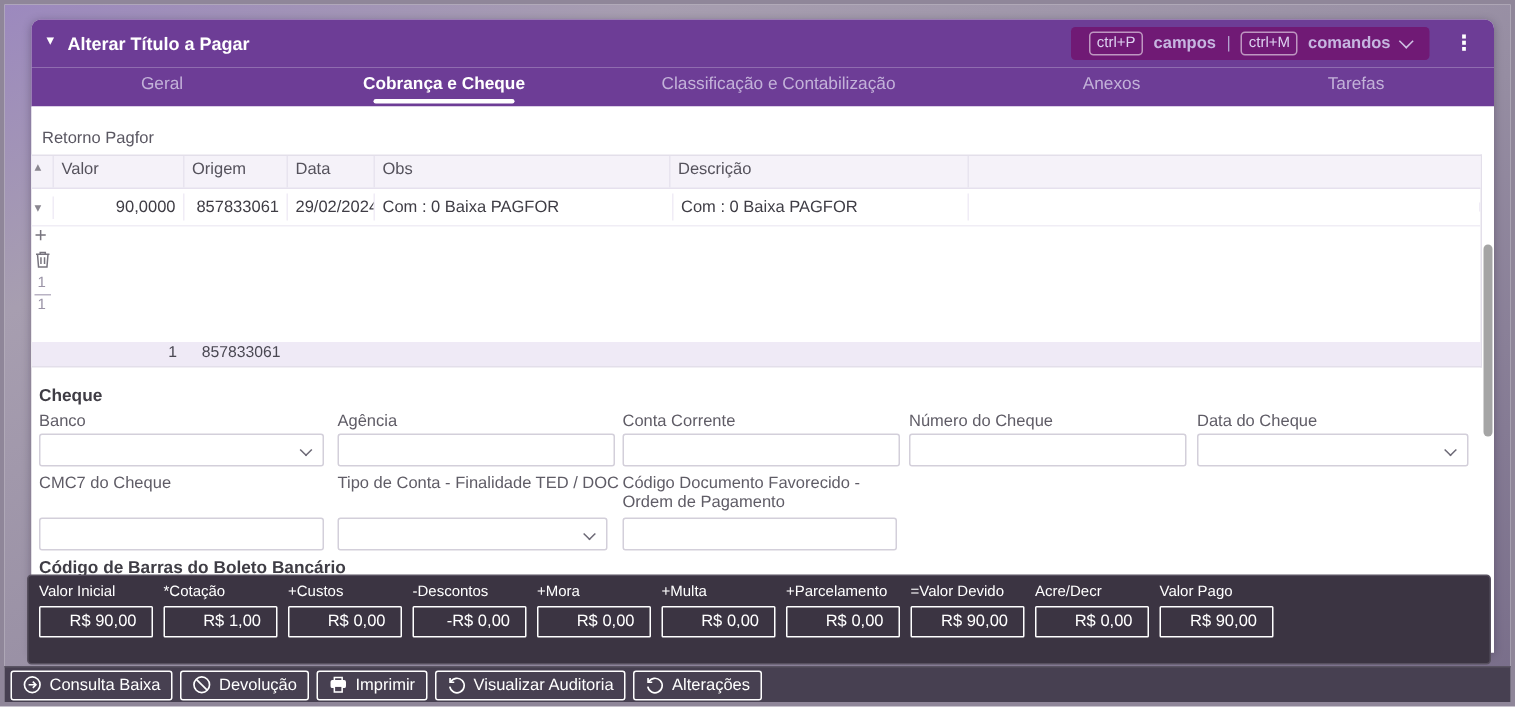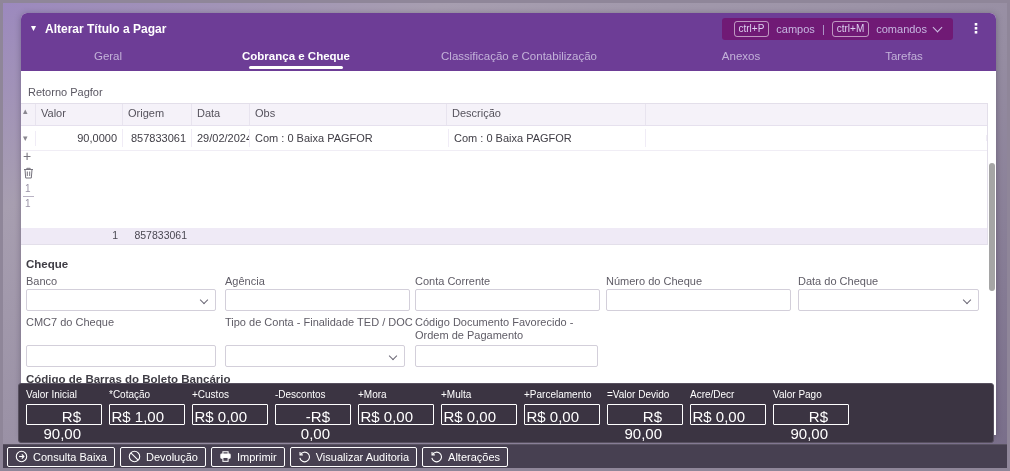--- a/index.html
+++ b/index.html
@@ -13,21 +13,21 @@
   .card { position:absolute; left:18px; top:10px; width:975px; height:422px;
     background:#fff; border-radius:6px 6px 0 0; box-shadow:0 1px 6px rgba(40,30,55,.35); }
 
   .titlebar { position:absolute; left:0; top:0; right:0; height:32px; background:#6d3d96; border-radius:6px 6px 0 0; }
   .title-caret { position:absolute; left:10px; top:9px; color:#fff; font-size:10px; }
   .title-text { position:absolute; left:24px; top:9px; color:#fff; font-size:12px; font-weight:bold; }
 
   .pill { position:absolute; right:43px; top:5px; height:22px; background:#701a75; border-radius:3px;
     display:flex; align-items:center; gap:7px; padding:0 12px; }
   .keycap { border:1px solid rgba(255,255,255,.55); border-radius:3px; color:#ddd1f0; font-size:10px; padding:0 4px 1px; line-height:13px; }
-  .pill-label { color:#c6b6e0; font-size:11px; }
+  .pill-label { color:#c6b6e0; font-size:11px;font-weight:bold; }
   .pill-sep { color:#b3a2cf; font-size:11px; }
   .chev { width:7px; height:7px; border-right:1.4px solid #cfc2e4; border-bottom:1.4px solid #cfc2e4;
     transform:rotate(45deg); margin-top:-4px; display:inline-block; }
   .kebab { position:absolute; right:13px; top:7px; color:#fff; font-size:14px; font-weight:bold; letter-spacing:0; cursor:pointer; }
 
   .tabsrow { position:absolute; left:0; top:32px; right:0; height:26px; background:#6d3d96; }
   .tab { position:absolute; top:5px; transform:translateX(-50%); color:#c3b2d9; font-size:11.5px; cursor:pointer; white-space:nowrap; }
   .tab.active { color:#fff; font-weight:bold; }
   .tab-underline { position:absolute; left:228px; width:94px; bottom:2px; height:3px; background:#fff; border-radius:2px; }
 
@@ -61,22 +61,22 @@
   .finput .chev2 { position:absolute; right:8px; top:7px; width:6px; height:6px;
     border-right:1.3px solid #6b6875; border-bottom:1.3px solid #6b6875; transform:rotate(45deg); }
 
   .scroll-thumb { position:absolute; left:968px; top:92px; width:6px; height:128px; background:#a5a5a5; border-radius:3px; cursor:grab; }
 
   
   .totalsbar { position:absolute; left:15px; top:380px; width:976px; height:60px; background:#3b3442;
     border:1px solid #57505f; border-radius:3px; z-index:5; display:flex; gap:7px; padding:5px 0 0 7px; }
   .tfield { width:76px; flex:0 0 auto; }
   .tfield .tl { color:#fff; font-size:10px; margin-bottom:4px; white-space:nowrap; }
-  .tfield .tv { height:21px; border:1px solid #fff; border-radius:1px; color:#fff; font-size:15px;
-    text-align:right; padding:3px 20px 0 0; background:transparent; }
+  .tfield .tv { height:21px; border:1px solid #fff; border-radius:1px; color:#fff; font-size:11px;
+    text-align:right; padding:3px 10px 0 0; background:transparent; }
 
   
   .toolbar { position:absolute; left:0; right:0; bottom:0; height:24px; background:#474051; border-top:1px solid #5a5463;
     z-index:6; display:flex; align-items:center; gap:5px; padding-left:4px; }
   .tbtn { height:20px; border:1px solid #fff; border-radius:2px; background:transparent; color:#fff;
     font-size:11px; display:flex; align-items:center; gap:5px; padding:0 7px; cursor:pointer;
     font-family:"Liberation Sans","DejaVu Sans",sans-serif; }
   .tbtn svg { display:block; }
 </style>
 </head>

